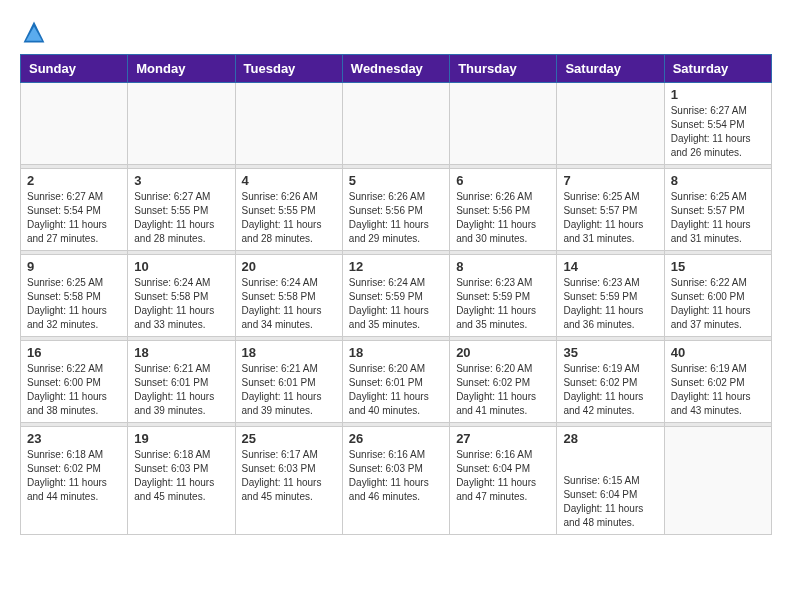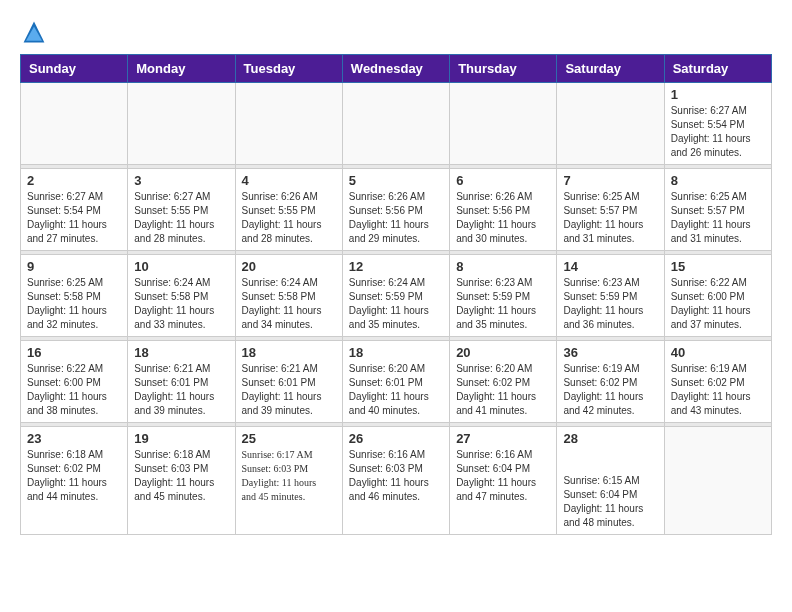--- a/index.html
+++ b/index.html
@@ -293,21 +293,21 @@
 and 40 minutes.</div>
         </td>
         <td>
           <span class="day-number">20</span>
           <div class="day-info" style="white-space: pre-line;">Sunrise: 6:20 AM
 Sunset: 6:02 PM
 Daylight: 11 hours
 and 41 minutes.</div>
         </td>
         <td>
-          <span class="day-number">36</span>
+          <span class="day-number">35</span>
           <div class="day-info" style="white-space: pre-line;">Sunrise: 6:19 AM
 Sunset: 6:02 PM
 Daylight: 11 hours
 and 42 minutes.</div>
         </td>
         <td>
           <span class="day-number">40</span>
           <div class="day-info" style="white-space: pre-line;">Sunrise: 6:19 AM
 Sunset: 6:02 PM
 Daylight: 11 hours
@@ -333,21 +333,21 @@
         </td>
         <td>
           <span class="day-number">19</span>
           <div class="day-info" style="white-space: pre-line;">Sunrise: 6:18 AM
 Sunset: 6:03 PM
 Daylight: 11 hours
 and 45 minutes.</div>
         </td>
         <td>
           <span class="day-number">25</span>
-          <div class="day-info" style="white-space: pre-line; font-family: Liberation Serif, serif;">Sunrise: 6:17 AM
+          <div class="day-info" style="white-space: pre-line;">Sunrise: 6:17 AM
 Sunset: 6:03 PM
 Daylight: 11 hours
 and 45 minutes.</div>
         </td>
         <td>
           <span class="day-number">26</span>
           <div class="day-info" style="white-space: pre-line;">Sunrise: 6:16 AM
 Sunset: 6:03 PM
 Daylight: 11 hours
 and 46 minutes.</div>

